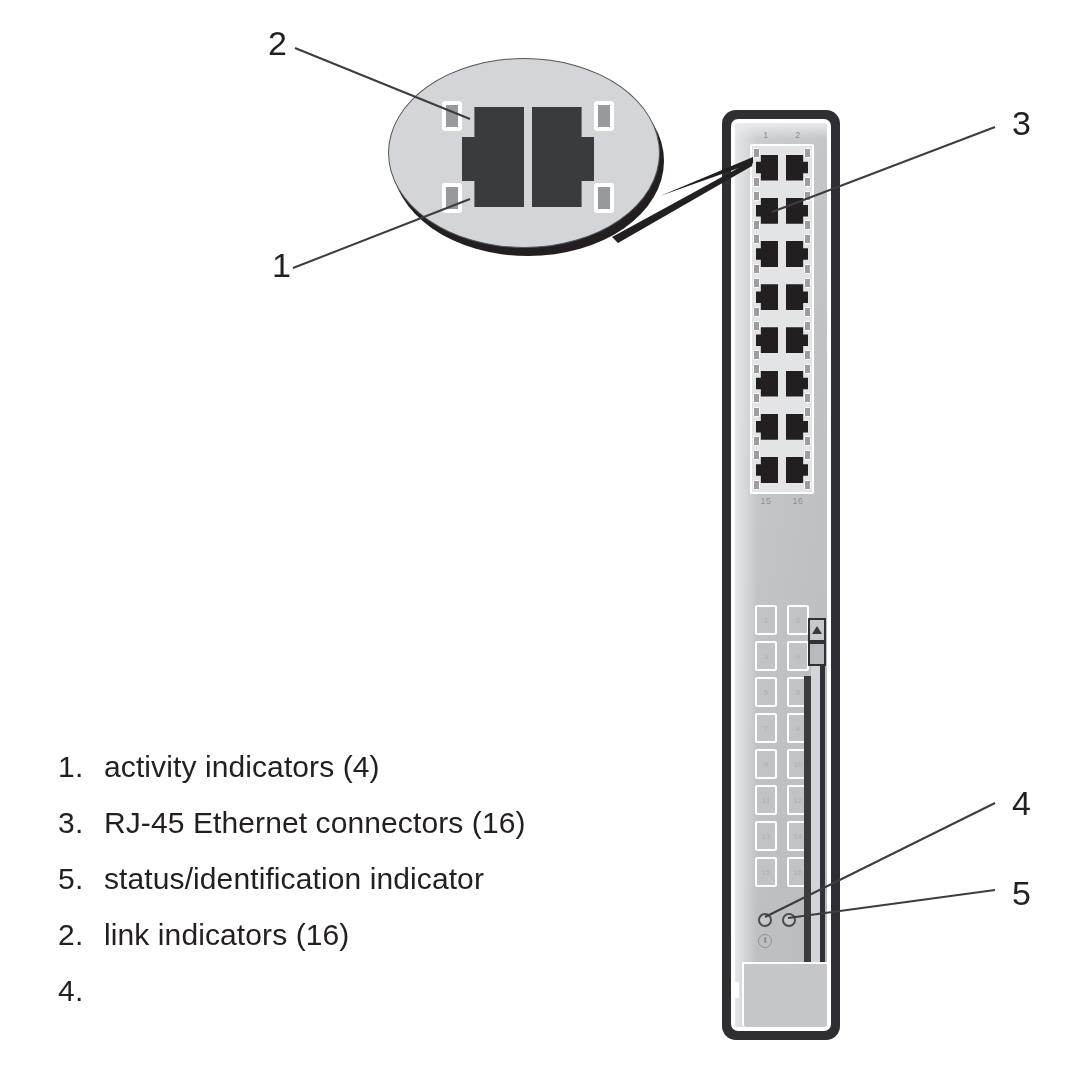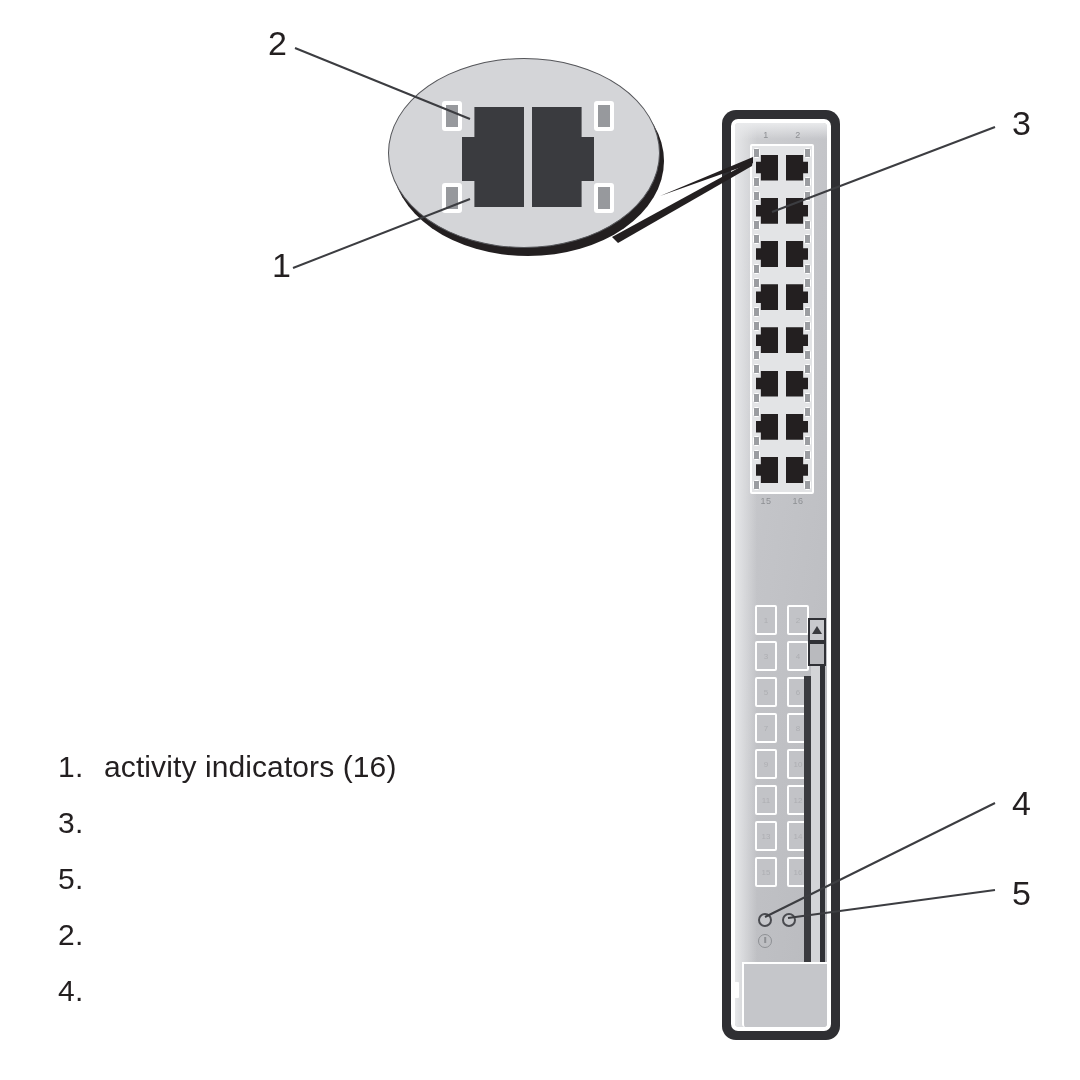--- a/index.html
+++ b/index.html
@@ -448,30 +448,33 @@
 
     <div class="callout" style="left:268px;top:26px;">2</div>
     <div class="callout" style="left:272px;top:248px;">1</div>
     <div class="callout" style="left:1012px;top:106px;">3</div>
     <div class="callout" style="left:1012px;top:786px;">4</div>
     <div class="callout" style="left:1012px;top:876px;">5</div>
 
     <div class="legend">
       <div class="legend-row">
         <div class="legend-num">1.</div>
-        <div class="legend-text">activity indicators (16)</div>
+        <div class="legend-text">activity indicators (4)</div>
       </div>
       <div class="legend-row">
         <div class="legend-num">3.</div>
+        <div class="legend-text">RJ-45 Ethernet connectors (16)</div>
       </div>
       <div class="legend-row">
         <div class="legend-num">5.</div>
+        <div class="legend-text">status/identification indicator</div>
       </div>
       <div class="legend-row gap">
         <div class="legend-num">2.</div>
+        <div class="legend-text">link indicators (16)</div>
       </div>
       <div class="legend-row gap">
         <div class="legend-num">4.</div>
       </div>
     </div>
 
   </div>
 </div>
 
 </body></html>

